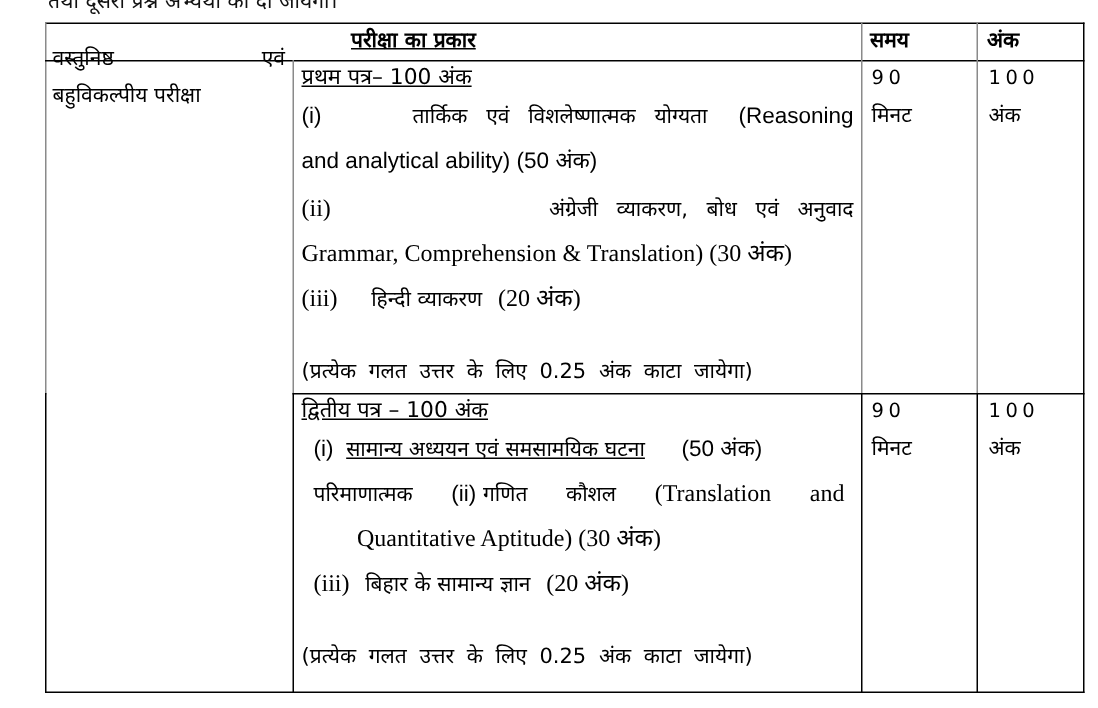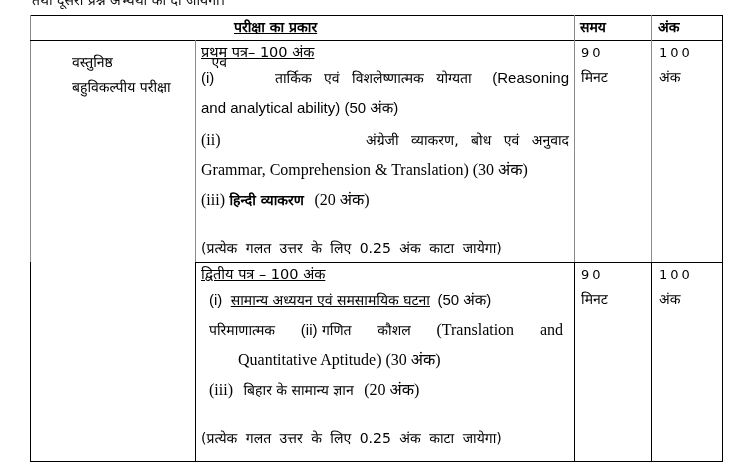--- a/index.html
+++ b/index.html
@@ -38,21 +38,21 @@
   <div class="ln" style="left:574px;top:262px;width:1px;height:200px;"></div>
   <div class="ln g" style="left:651px;top:15px;width:1px;height:247px;"></div>
   <div class="ln" style="left:651px;top:262px;width:1px;height:200px;"></div>
 
   <div class="ln" style="left:195px;top:262px;width:528px;height:1px;"></div>
 
   <div class="hdr" style="left:234px;text-decoration:underline;">परीक्षा का प्रकार</div>
   <div class="hdr" style="left:580px;">समय</div>
   <div class="hdr" style="left:658px;">अंक</div>
 
-  <div class="cell" style="left:35px;top:50px;width:155px;line-height:25px;margin-left:37px;">
+  <div class="cell" style="left:35px;top:27px;width:155px;line-height:25px;">
     <div class="justify">
         <span>वस्तुनिष्ठ</span>
         <span>एवं</span>
       </div>
     <div>बहुविकल्पीय परीक्षा</div>
   </div>
 
   <div class="cell" style="left:201px;top:41px;width:368px;">
     <div class="paper-title" style="line-height:22px;">प्रथम पत्र– 100 अंक</div>
     <div class="justify row" style="line-height:30px;">
@@ -61,40 +61,40 @@
       <span class="ensans">(Reasoning</span>
     </div>
     <div class="row ensans" style="line-height:30px;">and analytical ability) (50 अंक)</div>
     <div class="justify row" style="line-height:30px;margin-top:2px;">
       <span class="en">(ii)</span>
       <span style="margin-left:32px;word-spacing:8px;">अंग्रेजी व्याकरण, बोध एवं अनुवाद</span>
     </div>
     <div class="row en" style="line-height:30px;">Grammar, Comprehension &amp; Translation) (30 अंक)</div>
     <div class="row" style="line-height:30px;">
       <span class="en">(iii)</span>
-      <span style="font-weight:bold;">हिन्दी व्याकरण</span>
+      <span style="margin-left:18px;">हिन्दी व्याकरण</span>
       <span class="en" style="margin-left:6px;">(20 अंक)</span>
     </div>
     <div class="row" style="line-height:30px;margin-top:18px;word-spacing:4px;">(प्रत्येक गलत उत्तर के लिए 0.25 अंक काटा जायेगा)</div>
   </div>
   <div class="cell" style="left:581px;top:41px;line-height:24px;">
     <div class="num">90</div>
     <div>मिनट</div>
   </div>
   <div class="cell" style="left:659px;top:41px;line-height:24px;">
     <div class="num">100</div>
     <div>अंक</div>
   </div>
 
   <div class="cell" style="left:201px;top:263px;width:362px;">
     <div class="paper-title" style="line-height:22px;">द्वितीय पत्र – 100 अंक</div>
     <div class="row" style="line-height:30px;padding-left:8px;">
       <span class="ensans">(i)</span>
       <span style="margin-left:4px;text-decoration:underline;">सामान्य अध्ययन एवं समसामयिक घटना</span>
-      <span class="ensans" style="margin-left:3px;">(50 अंक)</span>
+      <span class="ensans" style="margin-left:20px;">(50 अंक)</span>
     </div>
     <div class="justify row" style="line-height:30px;padding-left:8px;">
       <span>परिमाणात्मक</span>
       <span><span class="ensans">(ii)</span> <span>गणित</span></span>
       <span>कौशल</span>
       <span class="en">(Translation</span>
       <span class="en">and</span>
     </div>
     <div class="row en" style="line-height:30px;padding-left:37px;">Quantitative Aptitude) (30 अंक)</div>
     <div class="row" style="line-height:30px;padding-left:8px;">

